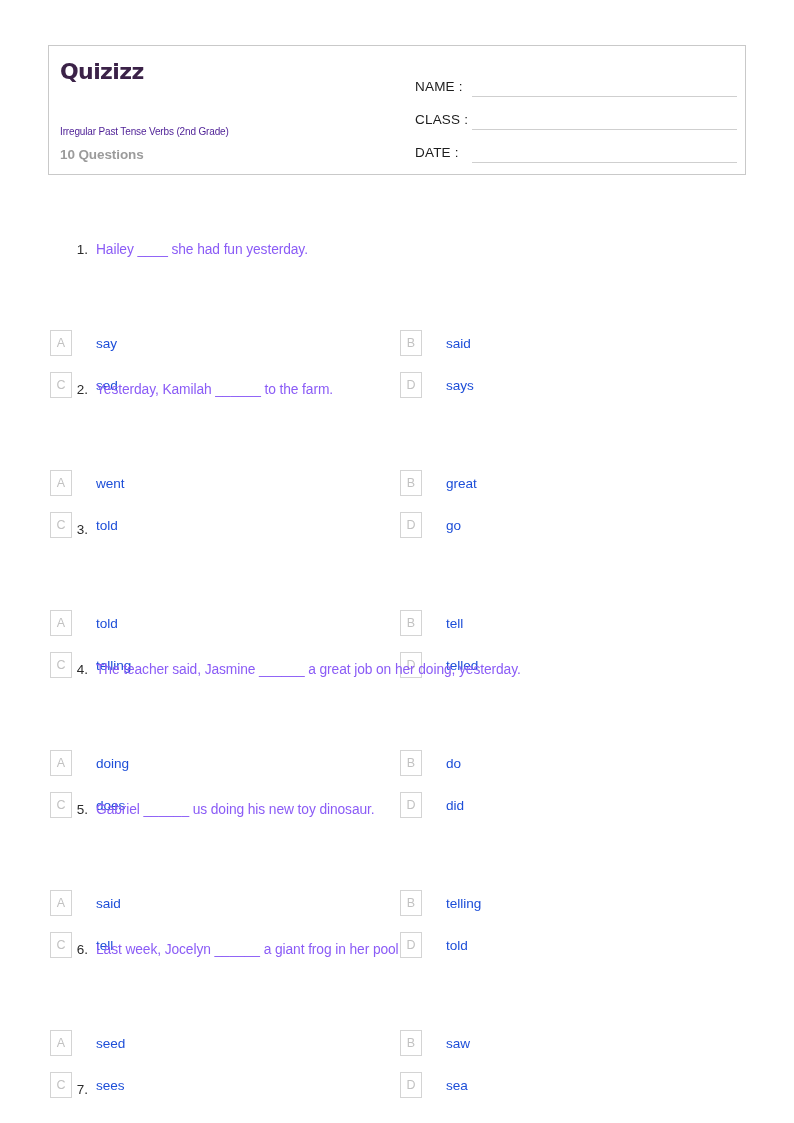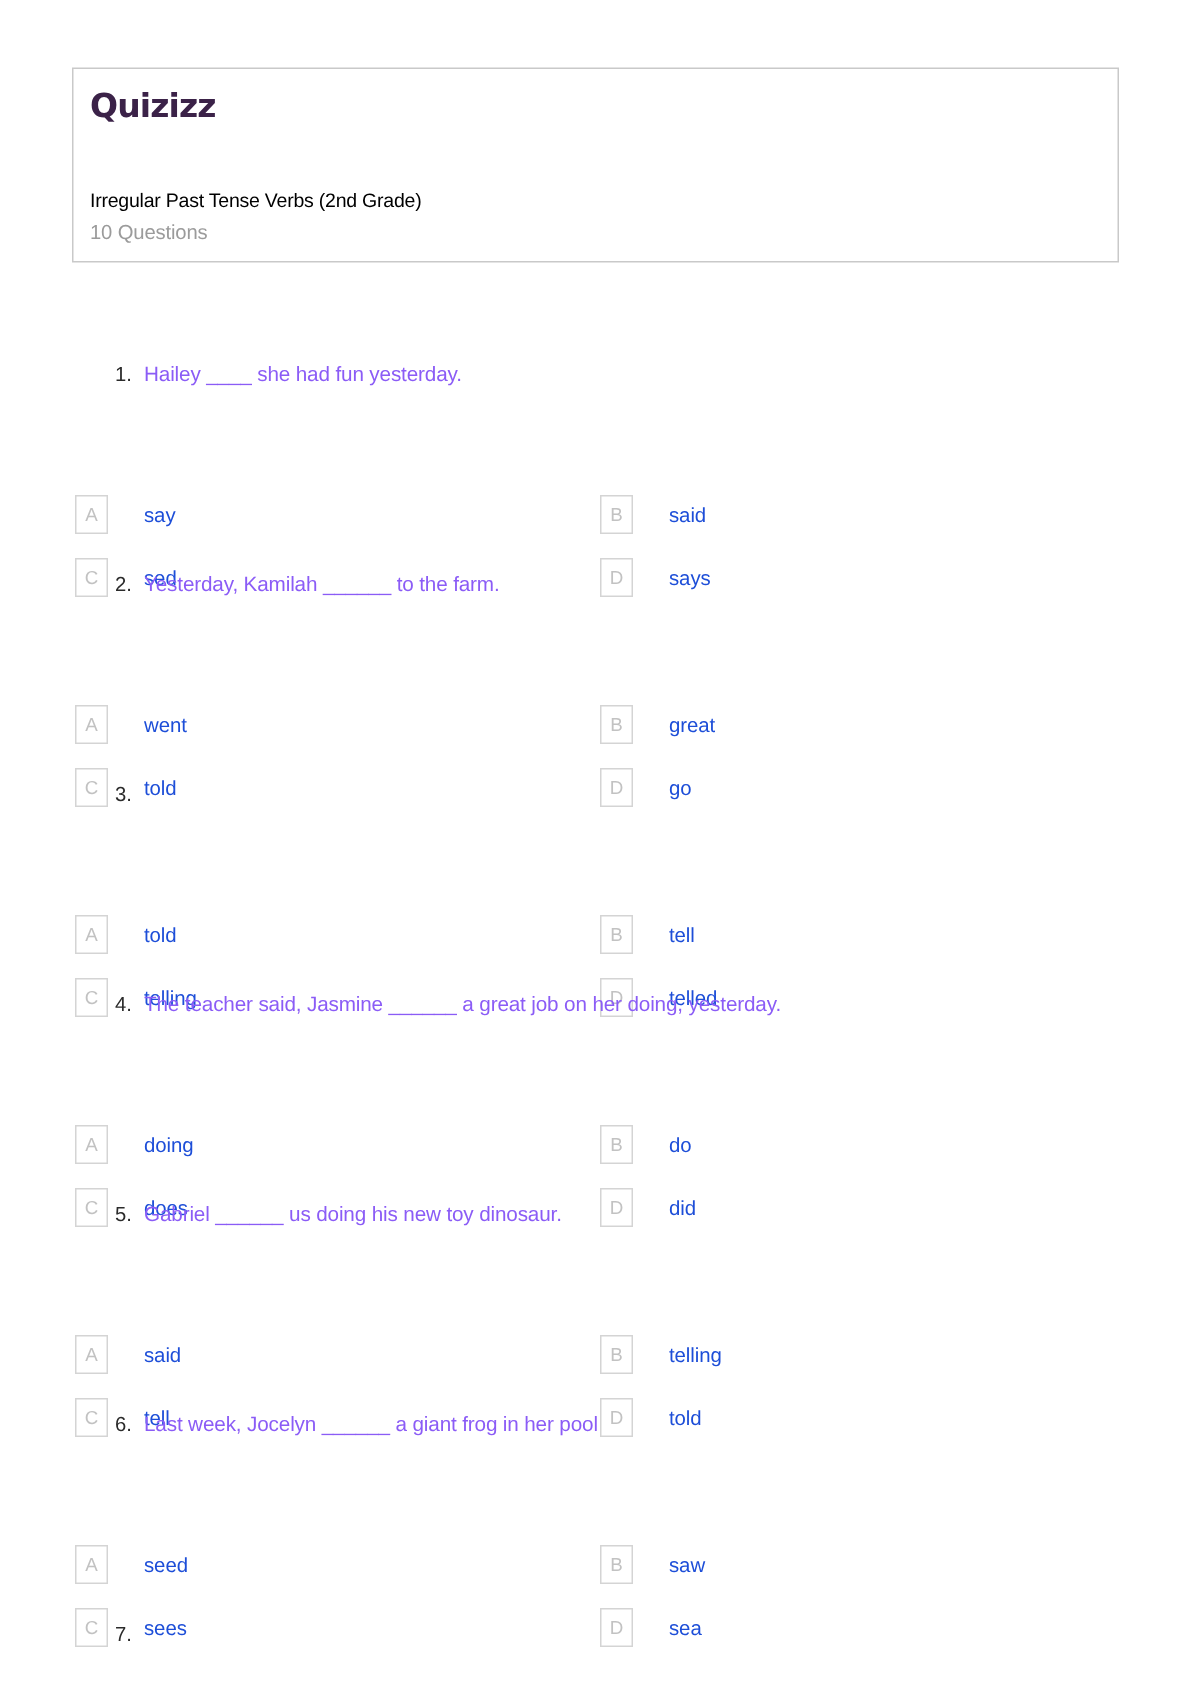--- a/index.html
+++ b/index.html
@@ -54,33 +54,34 @@
     letter-spacing: -0.6px;
     color: #3b2248;
     line-height: 1;
     white-space: nowrap;
   }
 
   .worksheet-title {
     position: absolute;
     left: 0px;
     top: 80px;
-    font-size: 13px;
-    color: #000000;
+    font-size: 10px;
+    color: #4c1d95;
     letter-spacing: -0.15px;
     white-space: nowrap;
   }
   .worksheet-subtitle {
     position: absolute;
     left: 0px;
     top: 101px;
     font-size: 13.5px;
     color: #9b9b9b;
     letter-spacing: -0.1px;
     white-space: nowrap;
+    font-weight: bold;
   }
 
   .header-right {
     position: absolute;
     left: 366px;
     top: 18px;
     width: 322px;
   }
   .field-row {
     display: flex;
@@ -179,20 +180,34 @@
 <div class="page">
 
   <div class="header-card">
 
     <div class="header-left">
       <div class="logo">Quizizz</div>
       <div class="worksheet-title">Irregular Past Tense Verbs (2nd Grade)</div>
       <div class="worksheet-subtitle">10 Questions</div>
     </div>
 
+    <div class="header-right">
+      <div class="field-row">
+        <span class="field-label name">NAME :</span>
+        <span class="field-line"></span>
+      </div>
+      <div class="field-row">
+        <span class="field-label class">CLASS :</span>
+        <span class="field-line"></span>
+      </div>
+      <div class="field-row">
+        <span class="field-label date">DATE  :</span>
+        <span class="field-line"></span>
+      </div>
+    </div>
 
   </div>
 
   <div class="questions" id="questions-container">
       <div class="question-block">
         <div class="q-head">
           <div class="q-num">1.</div>
           <div class="q-text">Hailey ____ she had fun yesterday.</div>
         </div>
         <div class="opt-grid">

